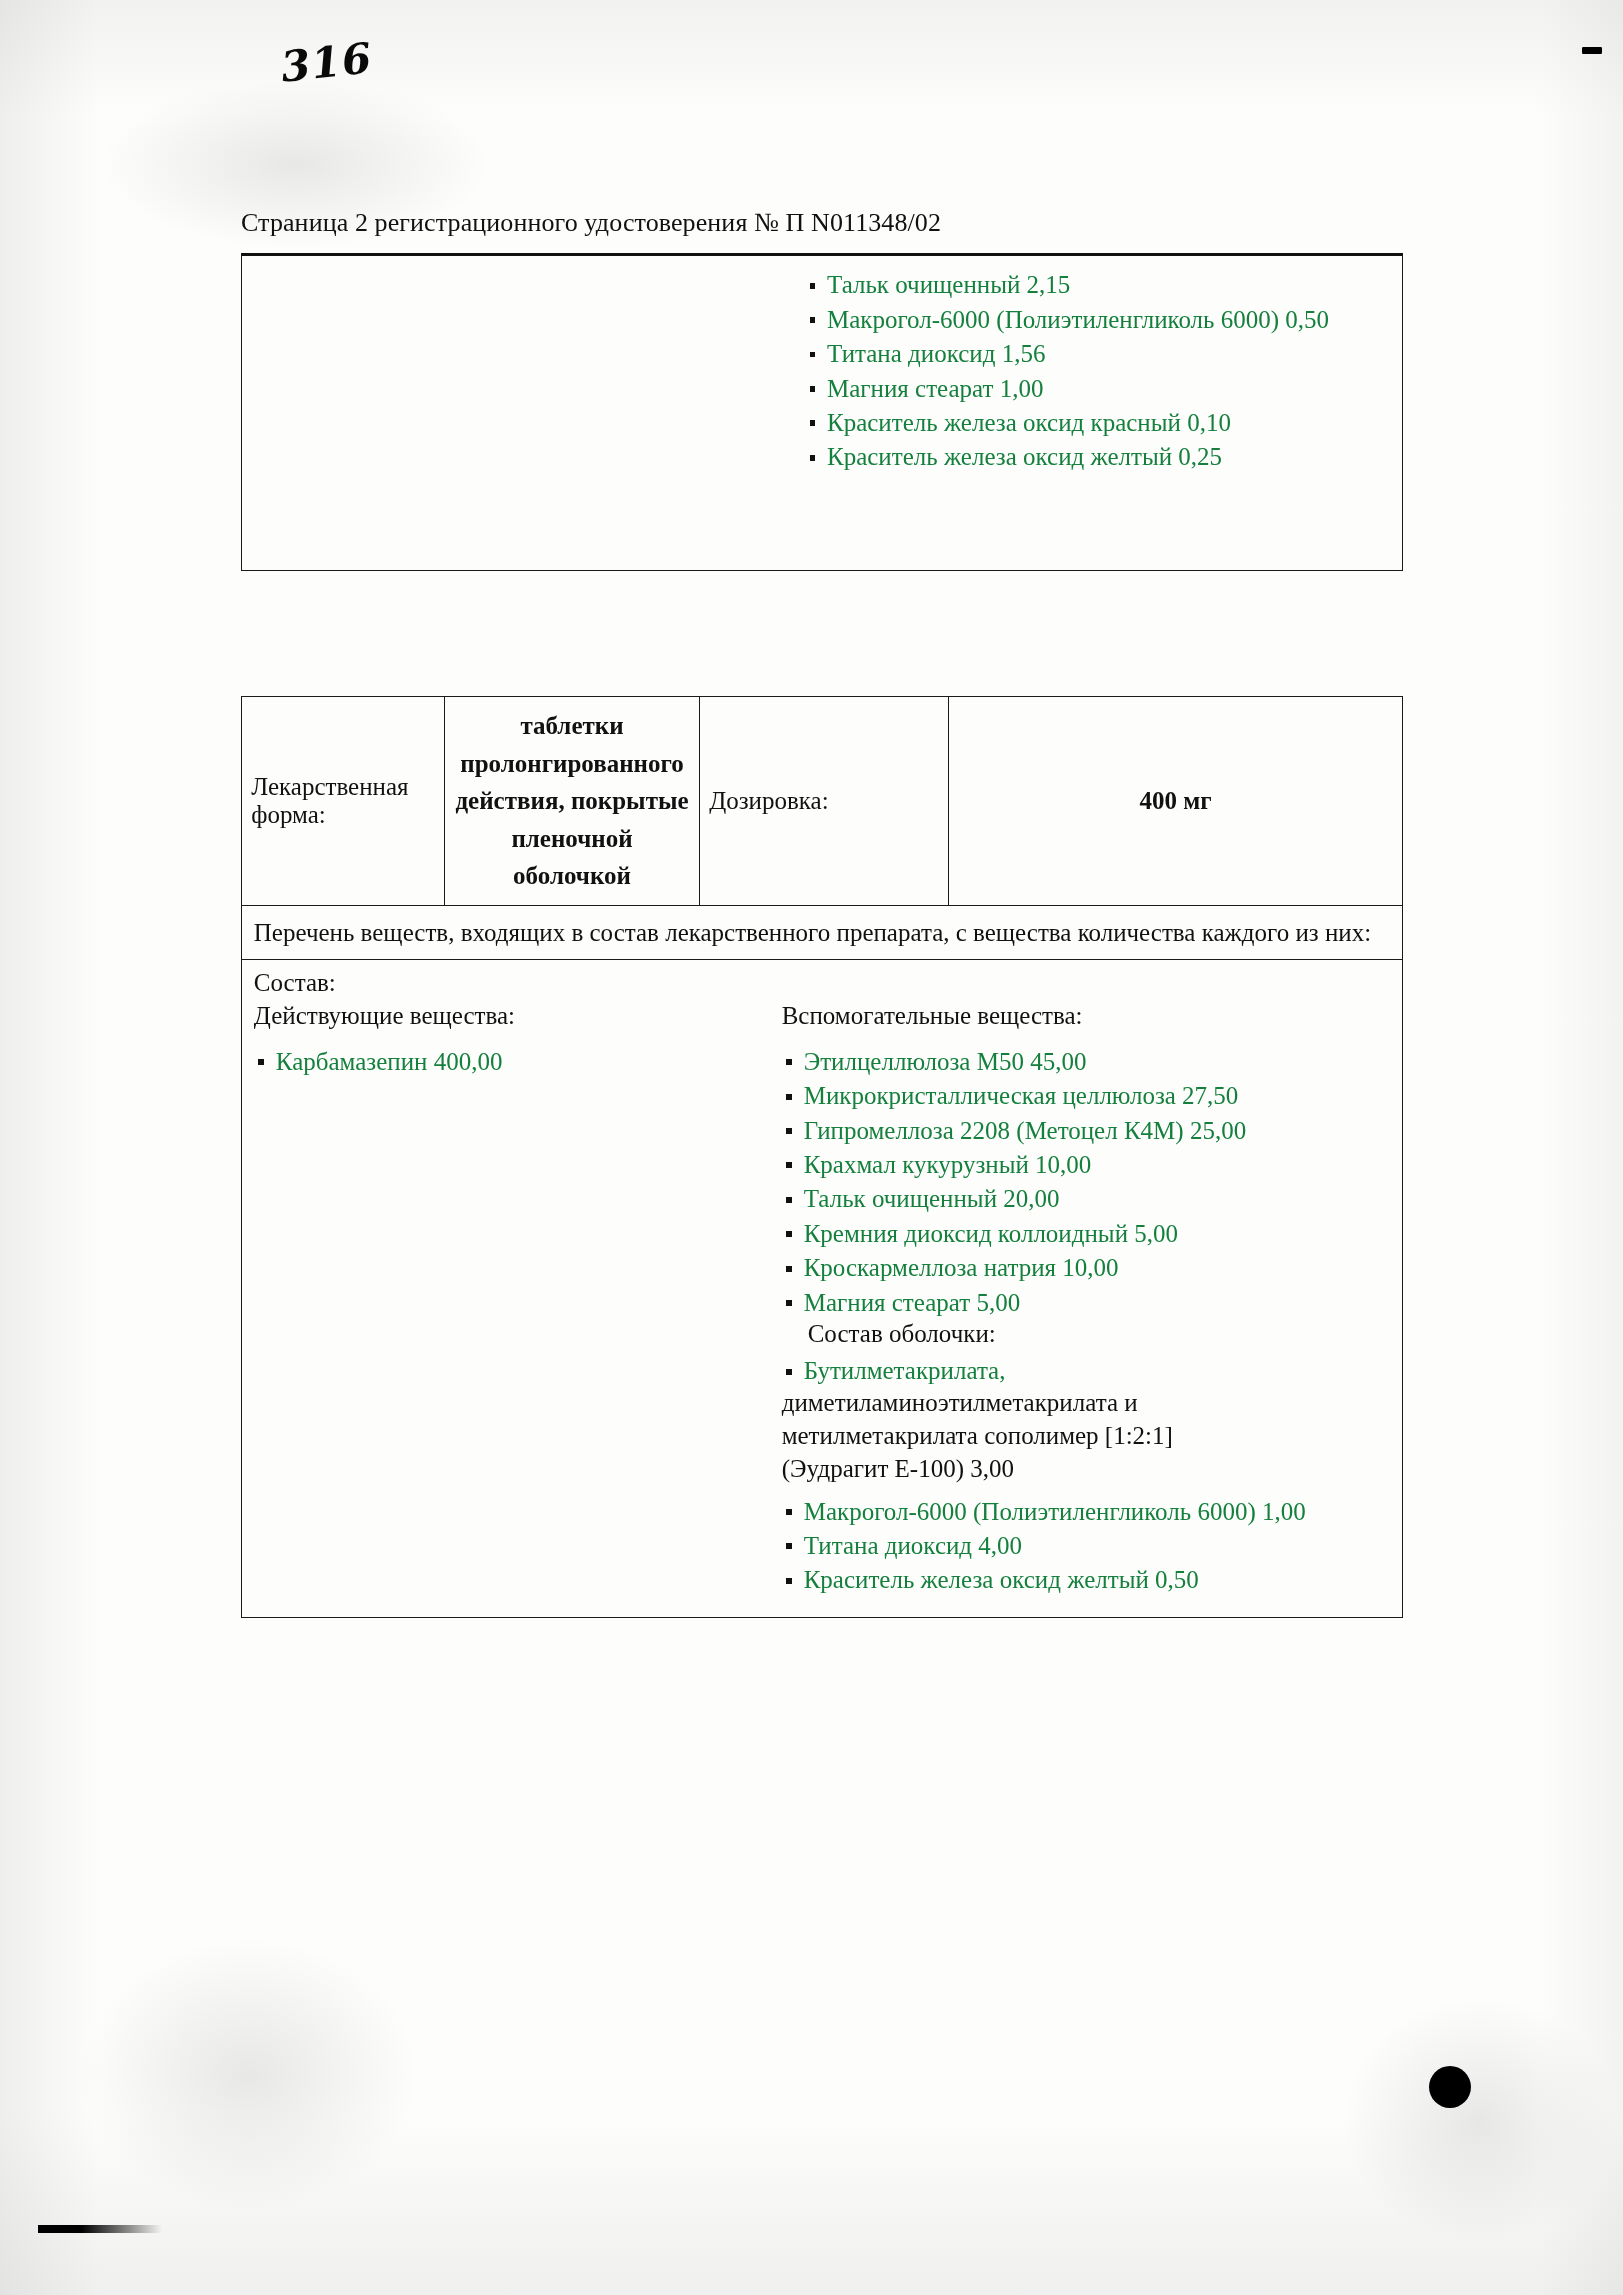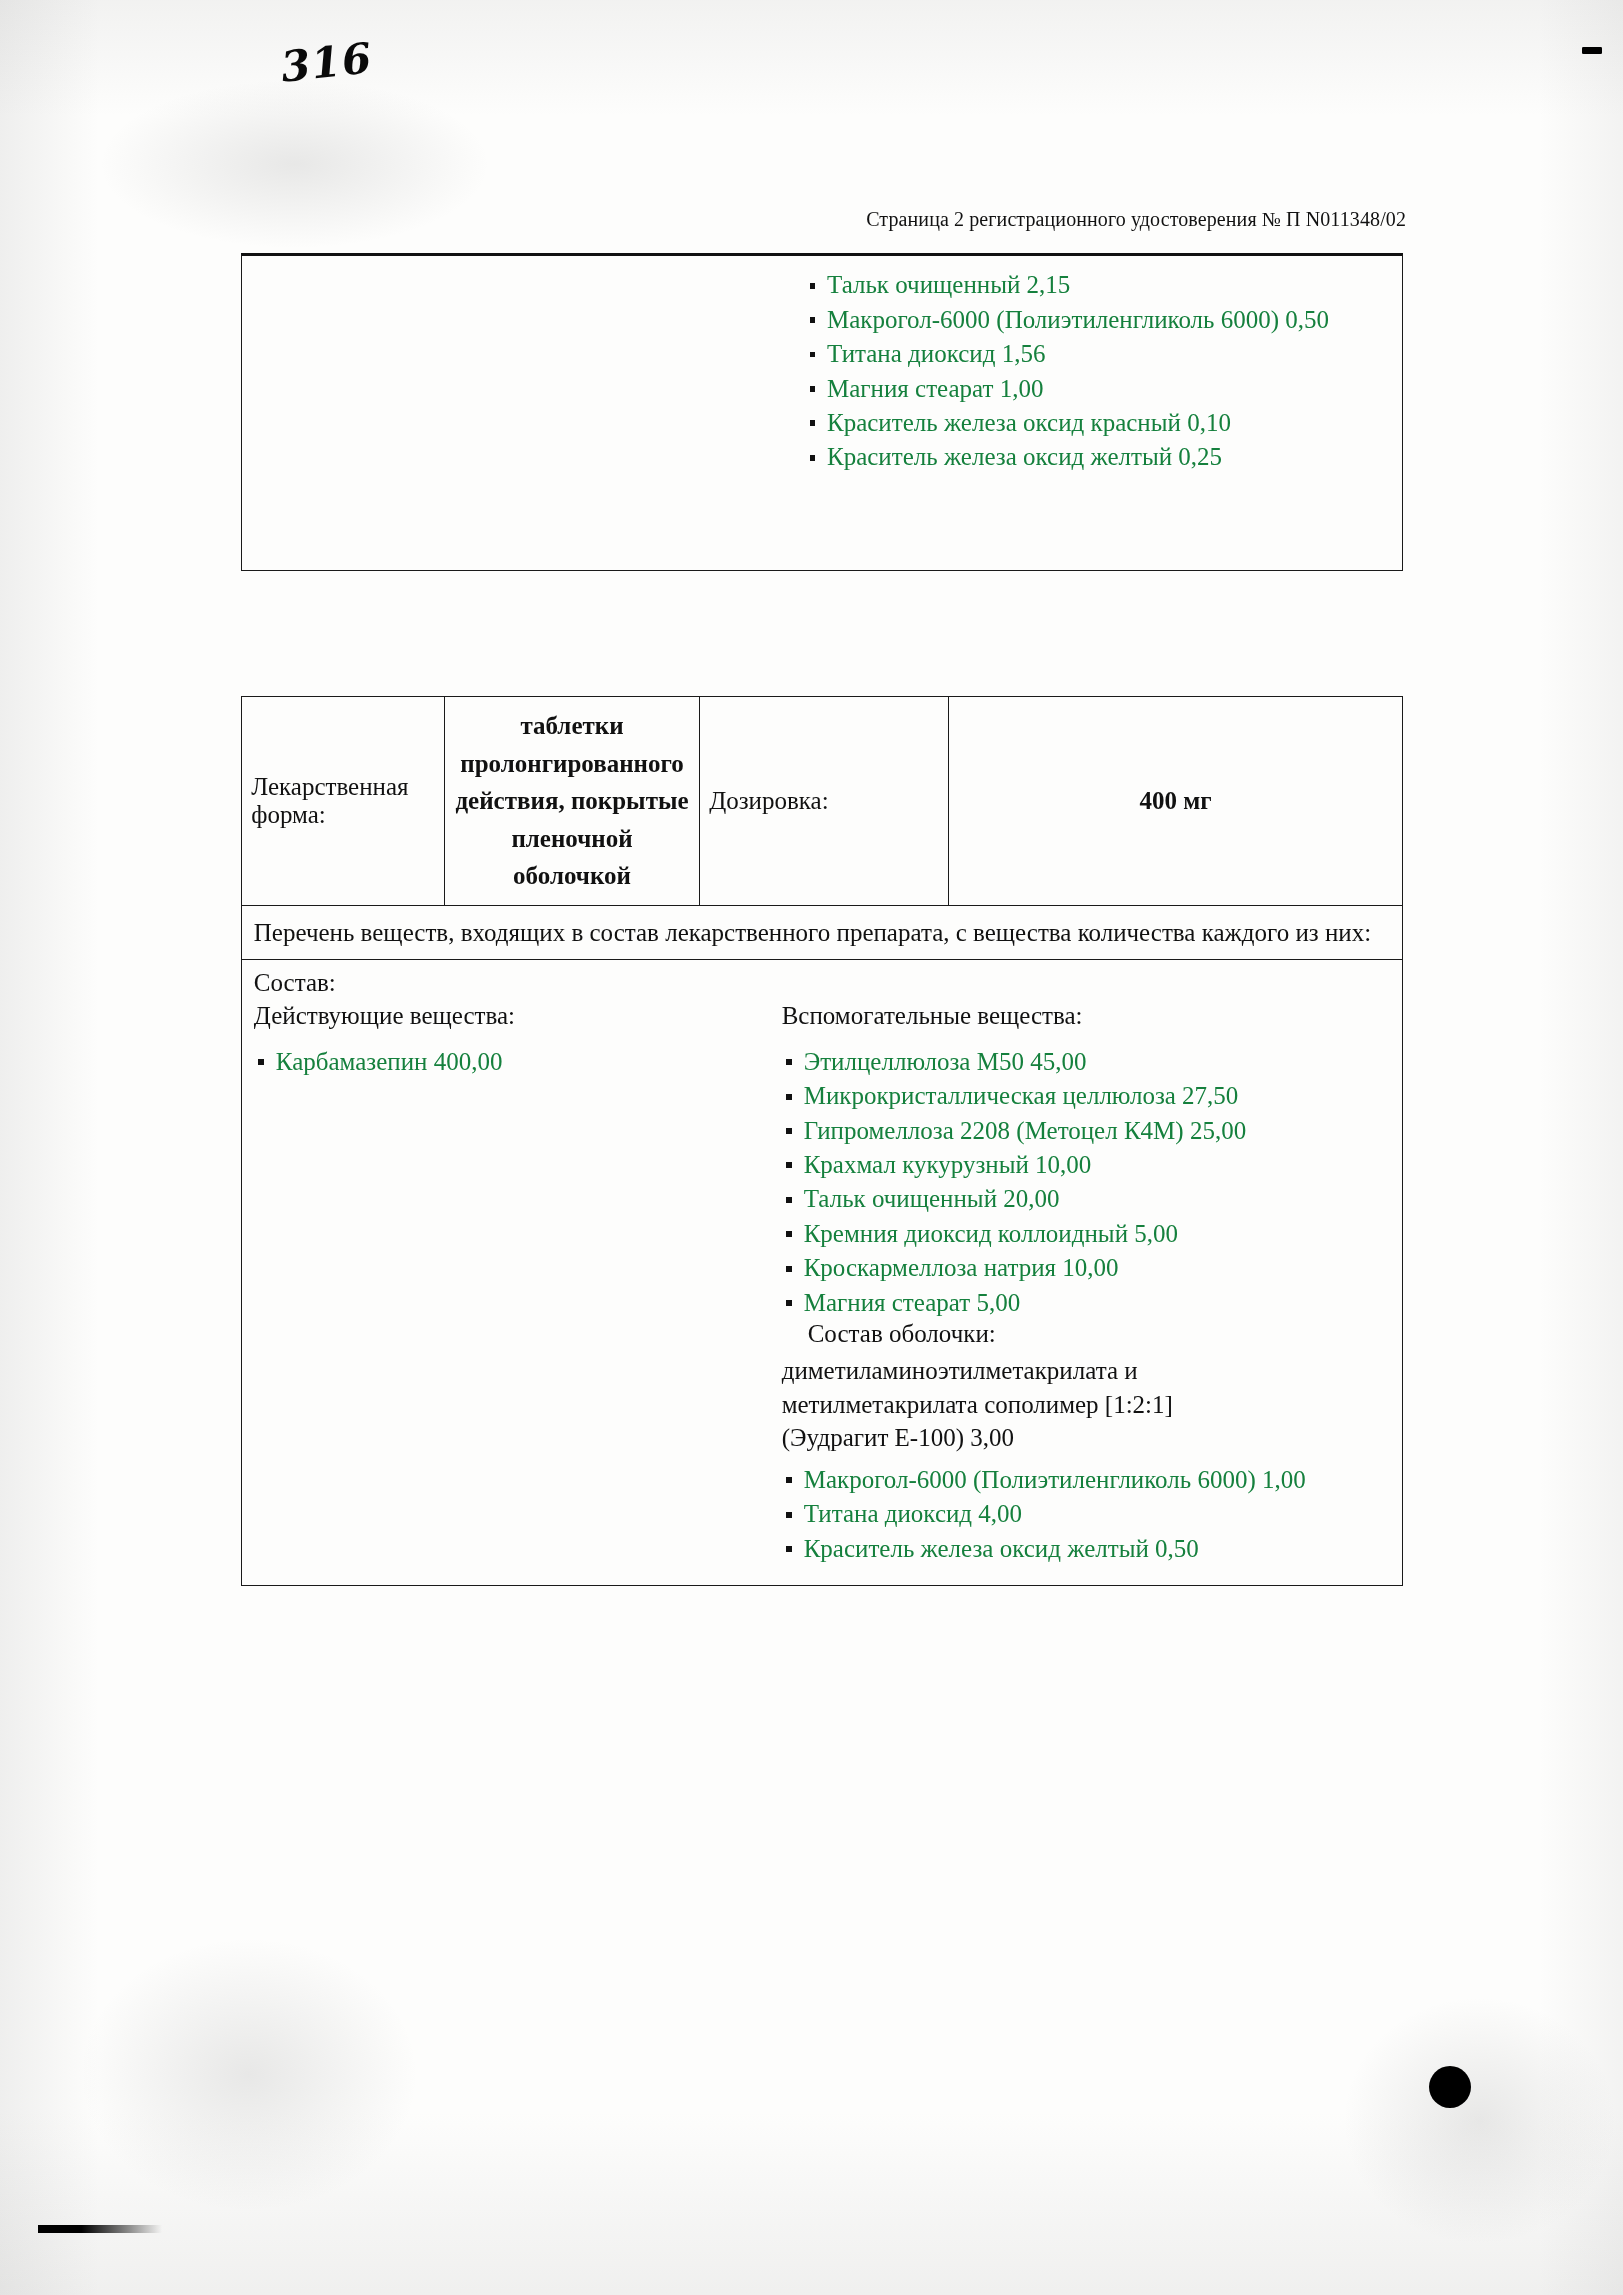--- a/index.html
+++ b/index.html
@@ -94,22 +94,22 @@
     background: #000;
     border-radius: 50%;
   }
 
   
   .doc-header {
     position: absolute;
     left: 241px;
     top: 208px;
     width: 1165px;
-    text-align: right;
-    font-size: 20px;
+    text-align: left;
+    font-size: 26px;
     color: #111;
     letter-spacing: 0.1px;
     white-space: nowrap;
   }
 
   
   .table1 {
     position: absolute;
     left: 241px;
     top: 253px;
@@ -326,20 +326,25 @@
             <li>Гипромеллоза 2208 (Метоцел К4М) 25,00</li>
             <li>Крахмал кукурузный 10,00</li>
             <li>Тальк очищенный 20,00</li>
             <li>Кремния диоксид коллоидный 5,00</li>
             <li>Кроскармеллоза натрия 10,00</li>
             <li class="tight">Магния стеарат 5,00</li>
           </ul>
 
           <div class="subhead">Состав оболочки:</div>
 
+          <ul class="blist">
+            <li class="tight">
+              <span>Бутилметакрилата,</span>
+            </li>
+          </ul>
           <div class="wrapline">диметиламиноэтилметакрилата и</div>
           <div class="wrapline">метилметакрилата  сополимер [1:2:1]</div>
           <div class="wrapline">(Эудрагит Е-100)   3,00</div>
 
           <div class="gap-sm"></div>
 
           <ul class="blist">
             <li>Макрогол-6000 (Полиэтиленгликоль 6000) 1,00</li>
             <li>Титана диоксид 4,00</li>
             <li>Краситель железа оксид желтый 0,50</li>

